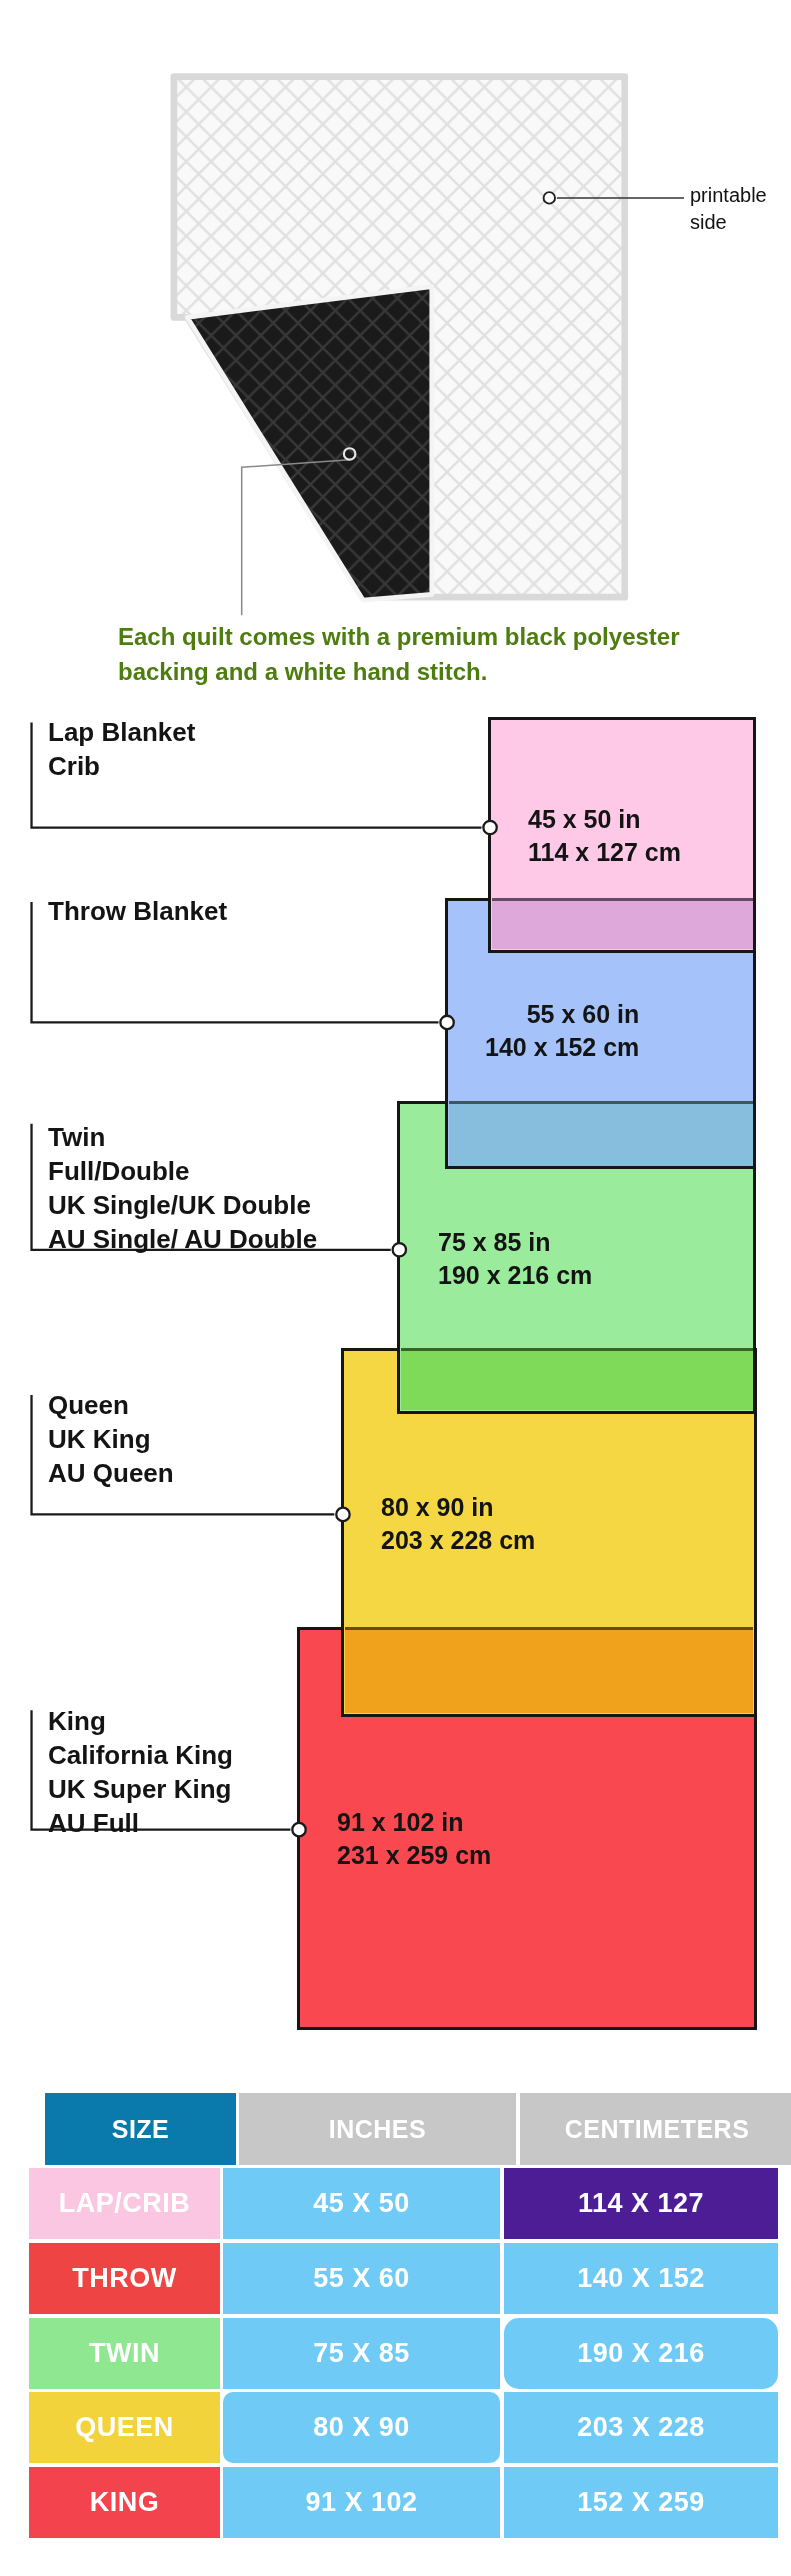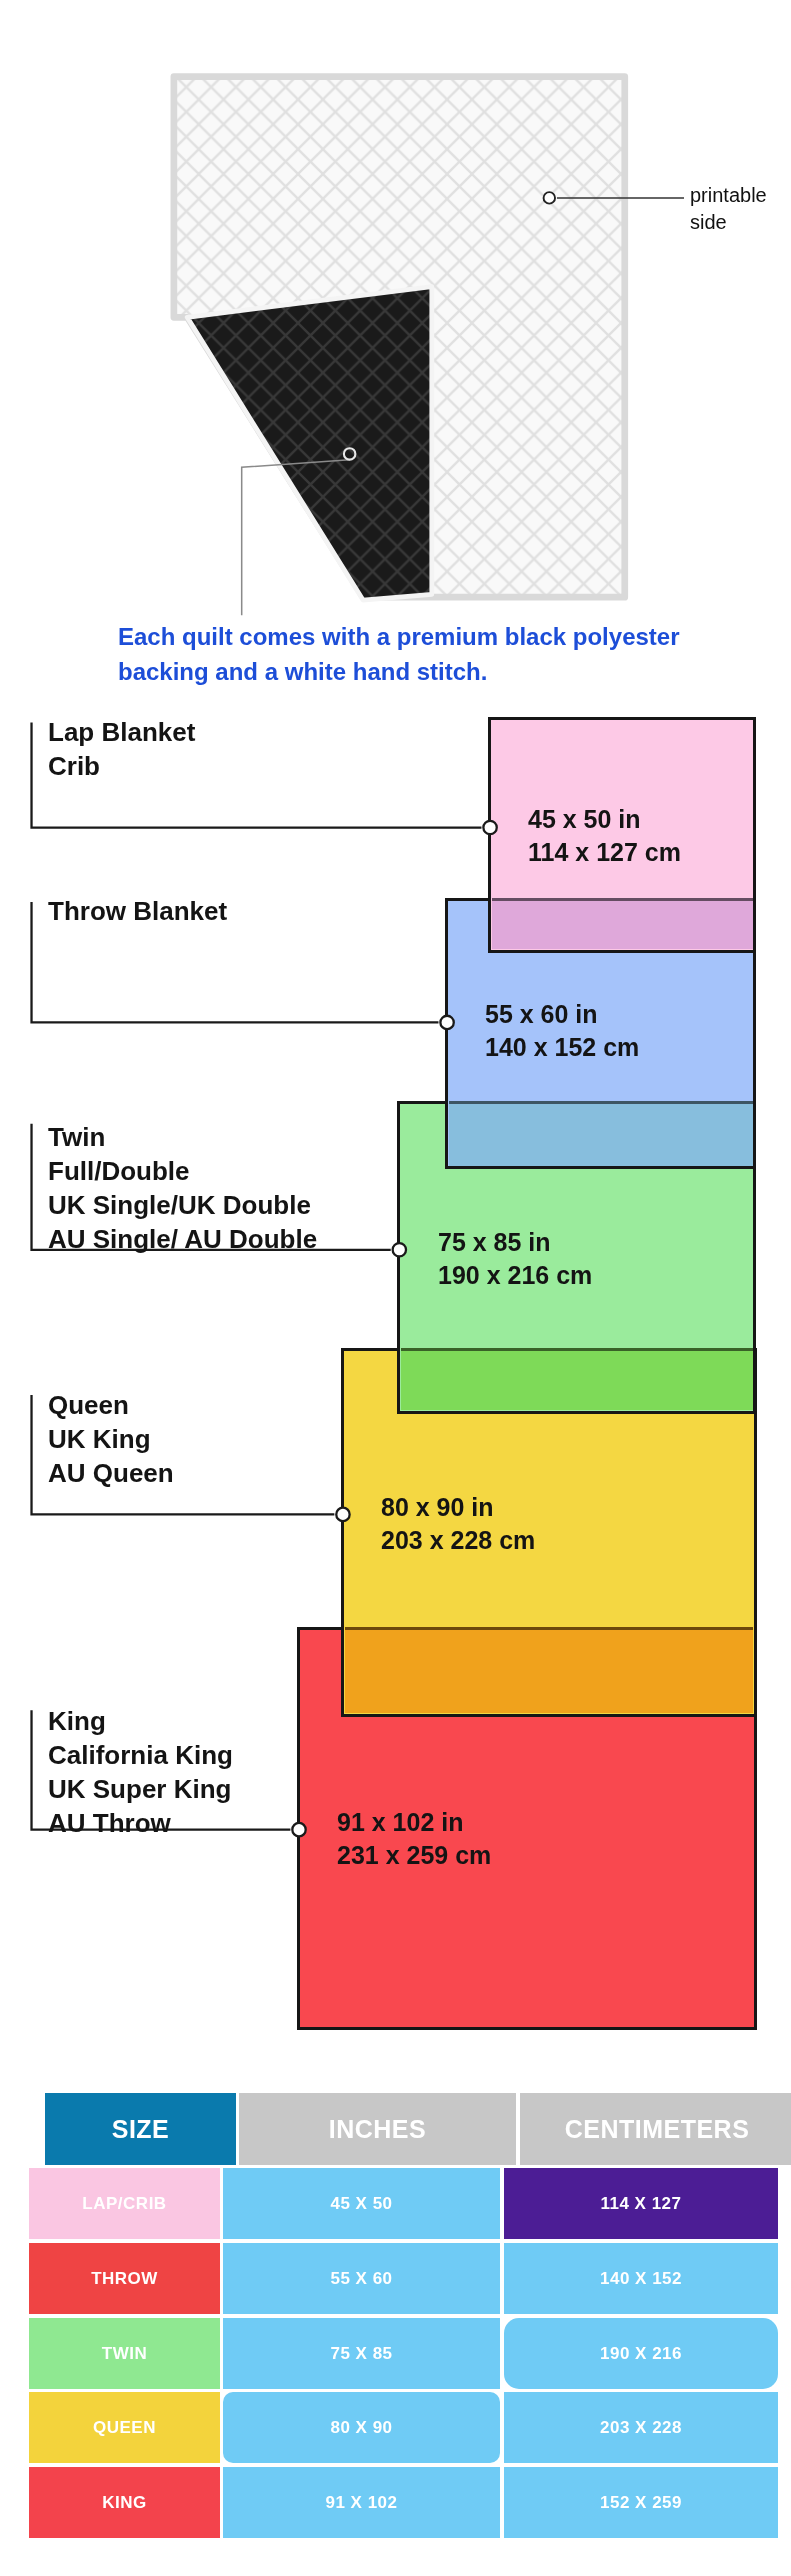--- a/index.html
+++ b/index.html
@@ -3,37 +3,37 @@
 <meta charset="utf-8">
 <style>
   html,body{margin:0;padding:0;background:#ffffff;}
   .stage{position:relative;width:791px;height:2576px;background:#fff;overflow:hidden;
          font-family:"Liberation Sans","DejaVu Sans",sans-serif;}
   
   #quilt-svg{position:absolute;left:0;top:0;}
   .printable-label{position:absolute;left:690px;top:182px;width:92px;
     font-size:20px;font-weight:500;line-height:27px;color:#111;}
   .caption{position:absolute;left:118px;top:619px;width:592px;
-    font-size:24px;font-weight:600;line-height:35px;color:#1d4ed8;}
+    font-size:24px;font-weight:600;line-height:35px;color:#4d7c0f;}
   
   .size-rect{position:absolute;box-sizing:border-box;border:3.8px solid #161616;}
   .overlap-band{position:absolute;box-sizing:border-box;border-top:3.8px solid rgba(0,0,0,0.55);z-index:60;}
   .z50{z-index:50}.z40{z-index:40}.z30{z-index:30}.z20{z-index:20}.z10{z-index:10}
   .size-label{position:absolute;left:48px;color:#141414;font-weight:bold;
     font-size:26px;line-height:34px;white-space:nowrap;z-index:80;}
   .dim-text{position:absolute;color:#141414;font-weight:bold;font-size:25px;
     line-height:33px;white-space:nowrap;z-index:80;}
   #callout-svg{position:absolute;left:0;top:0;z-index:70;}
   
   .size-table{position:absolute;left:29px;top:2093px;width:749px;}
   .t-row{position:absolute;left:0;width:749px;height:71px;}
   .t-cell{position:absolute;top:0;height:71px;display:flex;align-items:center;justify-content:center;
     color:#ffffff;font-weight:bold;}
   .t-head{height:72px;font-size:25px;letter-spacing:0.5px;margin-left:16px;}
-  .t-body{font-size:17px;letter-spacing:0.5px;}
+  .t-body{font-size:27px;letter-spacing:0.5px;}
   .c1{left:0;width:191px;}
   .c2{left:194px;width:277px;}
   .c3{left:475px;width:274px;}
 </style>
 </head>
 <body>
 
 <div class="stage">
 
   <svg id="quilt-svg" width="791" height="669" viewBox="0 0 828 700">
@@ -109,28 +109,28 @@
   </div>
   <div class="size-label" style="top:1388px;">
     <div>Queen</div>
     <div>UK King</div>
     <div>AU Queen</div>
   </div>
   <div class="size-label" style="top:1704px;">
     <div>King</div>
     <div>California King</div>
     <div>UK Super King</div>
-    <div>AU Throw</div>
+    <div>AU Full</div>
   </div>
 
   <div class="dim-text" style="left:528px;top:803px;">
     <div>45 x 50 in</div>
     <div>114 x 127 cm</div>
   </div>
-  <div class="dim-text" style="left:485px;top:998px;">
+  <div class="dim-text" style="left:485px;top:998px;text-align:right;">
     <div>55 x 60 in</div>
     <div>140 x 152 cm</div>
   </div>
   <div class="dim-text" style="left:438px;top:1226px;">
     <div>75 x 85 in</div>
     <div>190 x 216 cm</div>
   </div>
   <div class="dim-text" style="left:381px;top:1491px;">
     <div>80 x 90 in</div>
     <div>203 x 228 cm</div>

